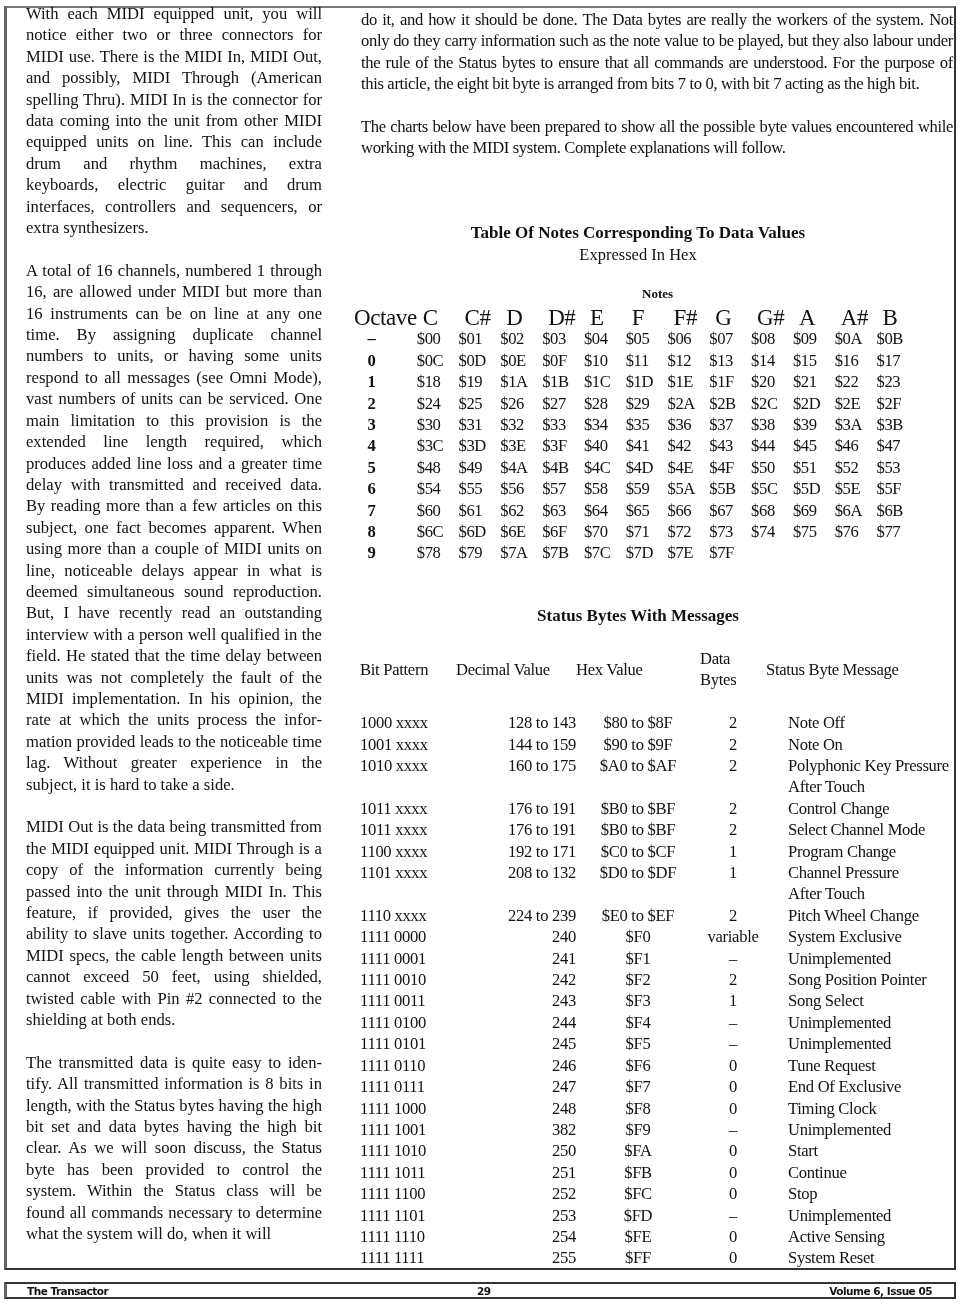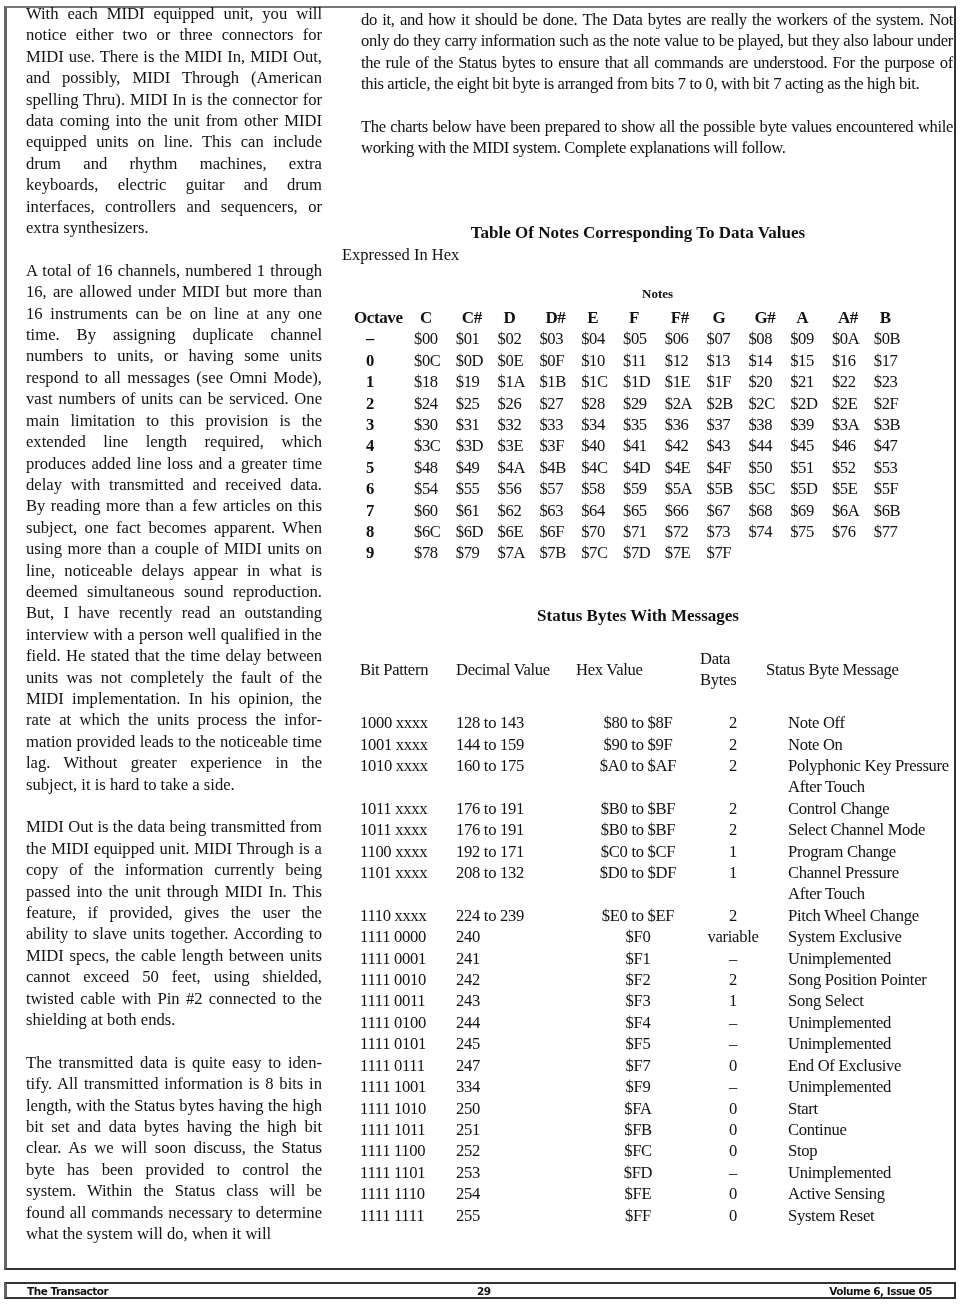--- a/index.html
+++ b/index.html
@@ -20,49 +20,49 @@
   .right-col {
     position: absolute; left: 361px; top: 9px; width: 592px;
     font-size: 16.6px; line-height: 21.4px;
   }
   .right-col p { margin: 0 0 21.4px 0; text-align: justify; letter-spacing: -0.35px; }
   .notes-title {
     position: absolute; left: 342px; top: 222px; width: 592px; text-align: center;
     font-weight: bold; font-size: 17px; line-height: 21px;
   }
   .notes-subtitle {
-    position: absolute; left: 342px; top: 244px; width: 592px; 
+    position: absolute; left: 342px; top: 244px; width: 592px; text-align: center;
     font-size: 16.5px; line-height: 21px;
   }
   .notes-header {
     position: absolute; left: 642px; top: 286px; font-weight: bold; font-size: 13px;
   }
   table.notes {
     position: absolute; left: 354px; top: 307px; border-collapse: collapse;
     font-size: 16.6px; letter-spacing: -0.4px;
   }
   table.notes th, table.notes td { padding: 0; height: 21.4px; line-height: 21.4px; }
-  table.notes th { font-weight: bold; font-size: 17px; text-align: center; margin-top: 16px; }
+  table.notes th { font-weight: normal; font-size: 23px; text-align: center; margin-top: 16px; }
   table.notes th.oct { width: 60px; text-align: left; }
   table.notes td.oct { font-weight: bold; text-align: center; padding-right: 28px; }
   table.notes td.val, table.notes th.note { width: 35.8px; text-align: left; }
   table.notes th.note { text-align: left; padding-left: 6px; }
   .status-title {
     position: absolute; left: 342px; top: 606px; width: 592px; text-align: center;
     font-weight: bold; font-size: 17px;
   }
   table.status {
     position: absolute; left: 360px; top: 648px; border-collapse: collapse;
     font-size: 16.6px; letter-spacing: -0.3px;
   }
   table.status th { font-weight: normal; text-align: left; height: 21.4px; line-height: 21.4px; padding: 0; }
   table.status td { padding: 0; height: 21.4px; line-height: 21.4px; }
   table.status tr.spacer td { height: 21.4px; }
   .c-bits { width: 96px; }
-  .c-dec { width: 120px; text-align: left; }
+  .c-dec { width: 120px; text-align: right; }
   .c-hex { width: 124px; text-align: center; }
   .c-db { width: 66px; text-align: center; }
   .c-msg { padding-left: 22px !important; white-space: nowrap; }
   th.c-dec, th.c-hex, th.c-db { text-align: left; }
   th.c-msg { padding-left: 0 !important; }
   .footer {
     position: absolute; left: 4px; top: 1282px; width: 952px; height: 17px;
     border: 2px solid #333; border-left: 3px solid #666; box-sizing: border-box;
     font-family: "DejaVu Sans", sans-serif; font-weight: bold; font-size: 10.5px;
     letter-spacing: -0.5px; line-height: 14px;
@@ -401,29 +401,43 @@
         <td class="c-msg">Unimplemented</td>
       </tr>
       <tr>
         <td class="c-bits">1111 0101</td>
         <td class="c-dec">245</td>
         <td class="c-hex">$F5</td>
         <td class="c-db">–</td>
         <td class="c-msg">Unimplemented</td>
       </tr>
       <tr>
+        <td class="c-bits">1111 0110</td>
+        <td class="c-dec">246</td>
+        <td class="c-hex">$F6</td>
+        <td class="c-db">0</td>
+        <td class="c-msg">Tune Request</td>
+      </tr>
+      <tr>
         <td class="c-bits">1111 0111</td>
         <td class="c-dec">247</td>
         <td class="c-hex">$F7</td>
         <td class="c-db">0</td>
         <td class="c-msg">End Of Exclusive</td>
       </tr>
       <tr>
+        <td class="c-bits">1111 1000</td>
+        <td class="c-dec">248</td>
+        <td class="c-hex">$F8</td>
+        <td class="c-db">0</td>
+        <td class="c-msg">Timing Clock</td>
+      </tr>
+      <tr>
         <td class="c-bits">1111 1001</td>
-        <td class="c-dec">334</td>
+        <td class="c-dec">382</td>
         <td class="c-hex">$F9</td>
         <td class="c-db">–</td>
         <td class="c-msg">Unimplemented</td>
       </tr>
       <tr>
         <td class="c-bits">1111 1010</td>
         <td class="c-dec">250</td>
         <td class="c-hex">$FA</td>
         <td class="c-db">0</td>
         <td class="c-msg">Start</td>

